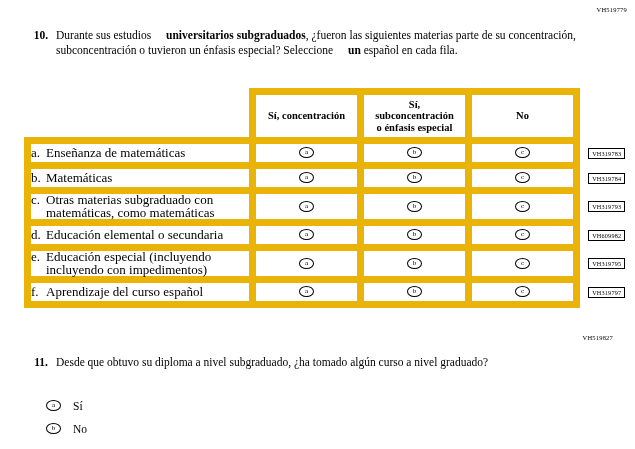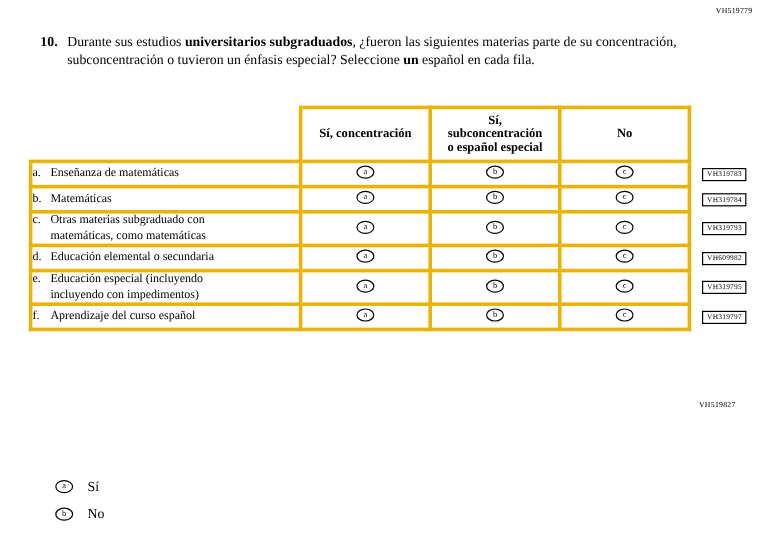--- a/index.html
+++ b/index.html
@@ -41,42 +41,42 @@
     flex: 0 0 26px;
     text-align: right;
     padding-right: 8px;
     line-height: 14.5px;
   }
   .q-text {
     font-size: 11.5px;
     line-height: 14.5px;
     flex: 1;
   }
-  .q-text b { font-weight: bold; }
+  .q-text b { font-weight: bold; margin-left: 12px; }
 
   .topcode {
     position: absolute;
     right: 8px;
     top: 6px;
     font-family: "Liberation Serif", serif;
     font-size: 6.5px;
     letter-spacing: 0.2px;
   }
 
   
   .matrix {
     position: absolute;
     left: 24px;
     top: 88px;
     width: 560px;
     border-collapse: collapse;
     table-layout: fixed;
   }
   .matrix td, .matrix th {
-    border: 3px solid #eab308;
+    border: 7px solid #eab308;
     padding: 0;
     vertical-align: middle;
   }
   .matrix thead th {
     height: 38px;
     font-size: 10.5px;
     font-weight: bold;
     text-align: center;
     line-height: 11.5px;
     padding: 2px 3px;
@@ -87,21 +87,21 @@
 
   .hdr-blank { border-top: none !important; border-left: none !important; }
   .code-hdr-blank {
     border-top: none !important;
     border-right: none !important;
     border-bottom: none !important;
     border-left: none !important;
   }
 
   .row-label {
-    font-size: 10px;
+    font-size: 13px;
     padding: 3px 4px 3px 6px;
     line-height: 12.5px;
   }
   .row-label .ltr {
     display: inline-block;
     width: 15px;
   }
   .row-label .txt { display: inline; }
   .row-label.two-line .txt-block {
     display: inline-block;
@@ -201,21 +201,21 @@
       <col class="col-opt">
       <col class="col-code">
     </colgroup>
     <thead>
       <tr>
         <th class="hdr-blank"></th>
         <th>Sí, concentración</th>
         <th>
           <span>Sí,</span><br>
           <span>subconcentración</span><br>
-          <span>o español especial</span>
+          <span>o énfasis especial</span>
         </th>
         <th>No</th>
         <th class="code-hdr-blank"></th>
       </tr>
     </thead>
     <tbody>
       <tr>
         <td class="row-label"><span class="ltr">a.</span><span class="txt">Enseñanza de matemáticas</span></td>
         <td class="opt-cell"><span class="bubble"><span class="gl">a</span></span></td>
         <td class="opt-cell"><span class="bubble"><span class="gl">b</span></span></td>
@@ -255,20 +255,26 @@
         <td class="opt-cell"><span class="bubble"><span class="gl">a</span></span></td>
         <td class="opt-cell"><span class="bubble"><span class="gl">b</span></span></td>
         <td class="opt-cell"><span class="bubble"><span class="gl">c</span></span></td>
         <td class="code-cell"><span>VH319797</span></td>
       </tr>
     </tbody>
   </table>
 
   <div class="q11-code">VH519827</div>
 
+  <div class="q11-block">
+    <div class="q-row">
+      <div class="q-num">11.</div>
+      <div class="q-text">Desde que obtuvo su diploma a nivel subgraduado, ¿ha tomado algún curso a nivel graduado?</div>
+    </div>
+  </div>
 
   <div class="q11-answers">
     <div class="ans-row">
       <span class="bubble">
           <span class="gl">a</span>
         </span>
       <span>Sí</span>
     </div>
     <div class="ans-row">
       <span class="bubble">

